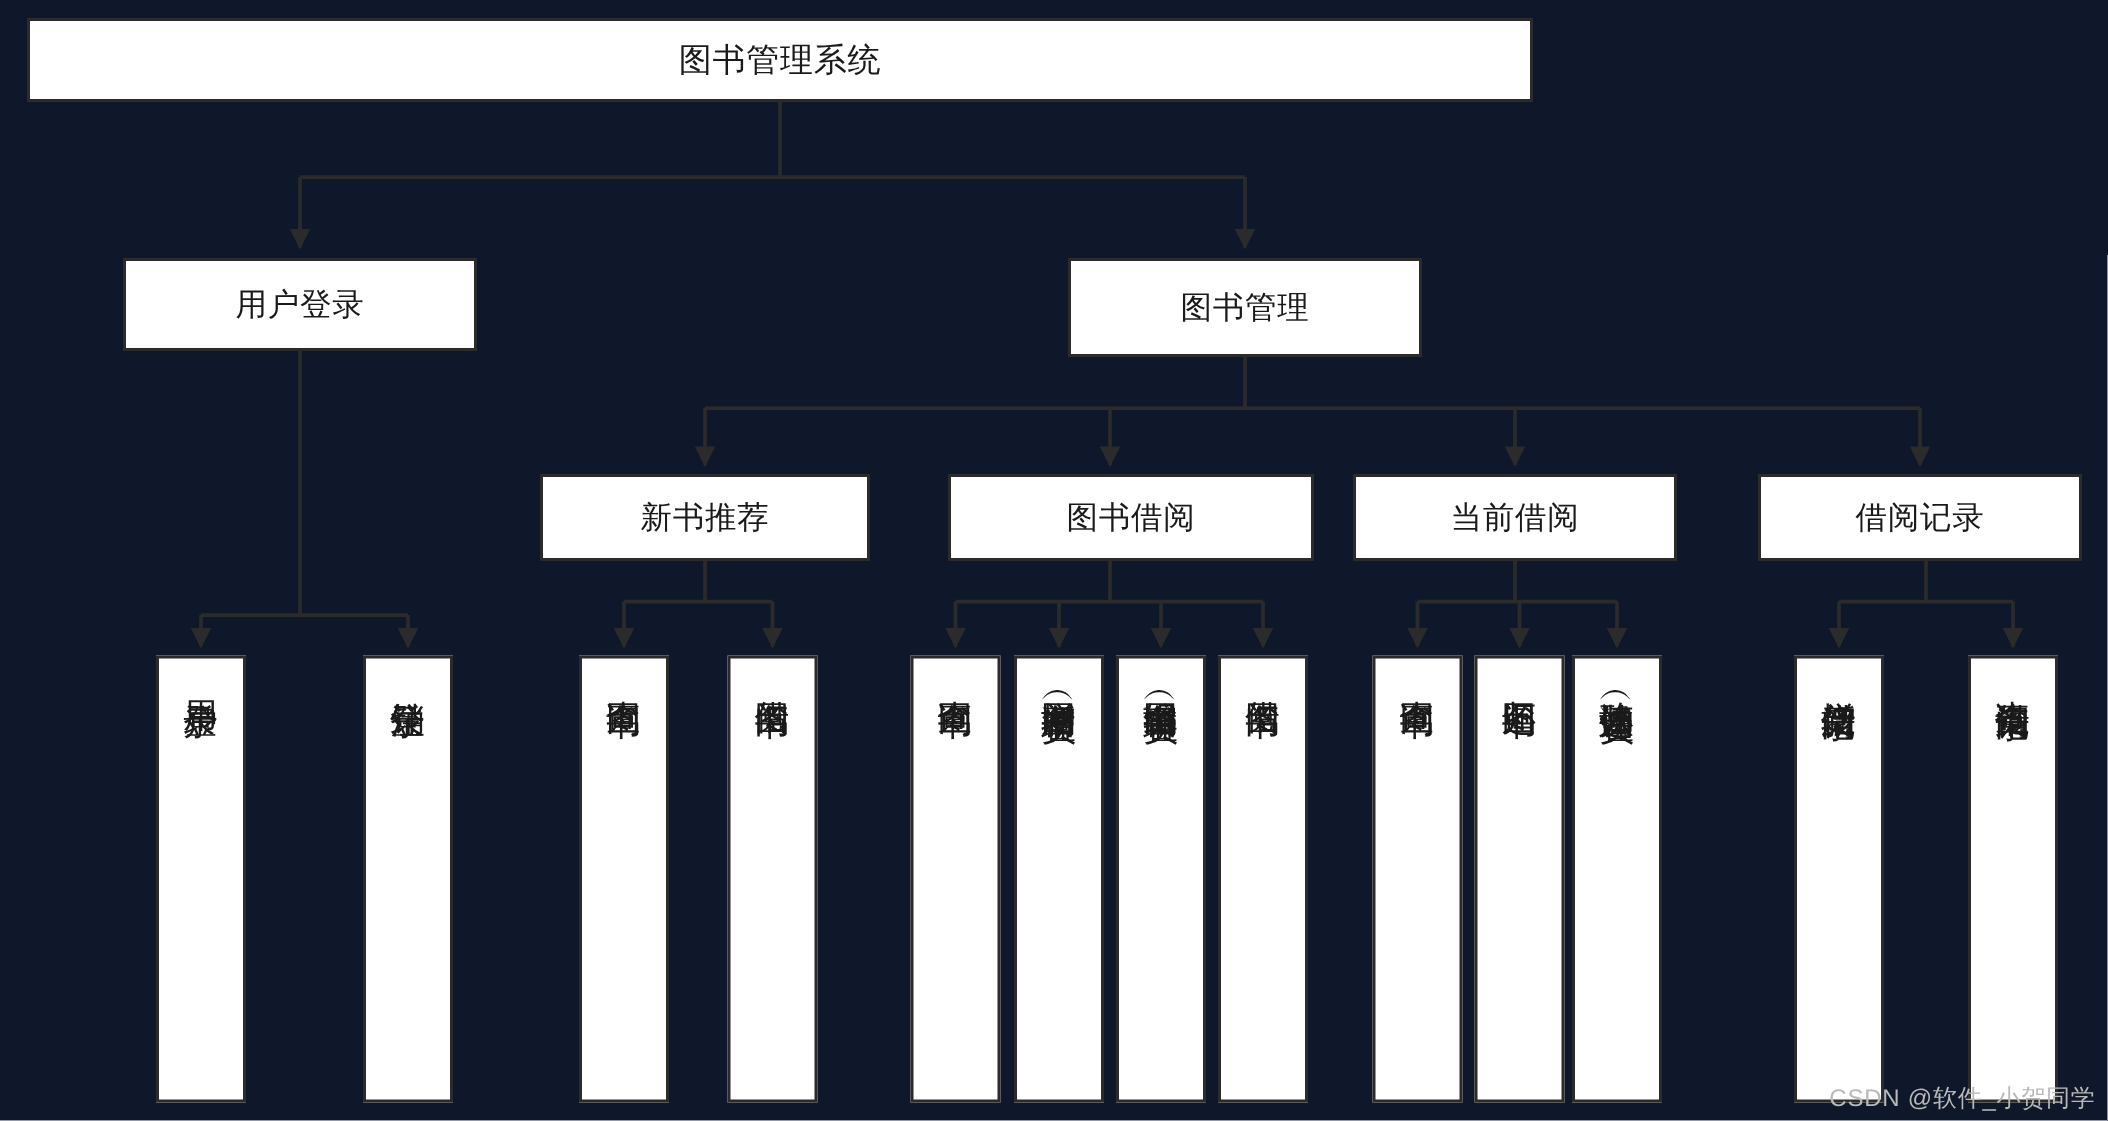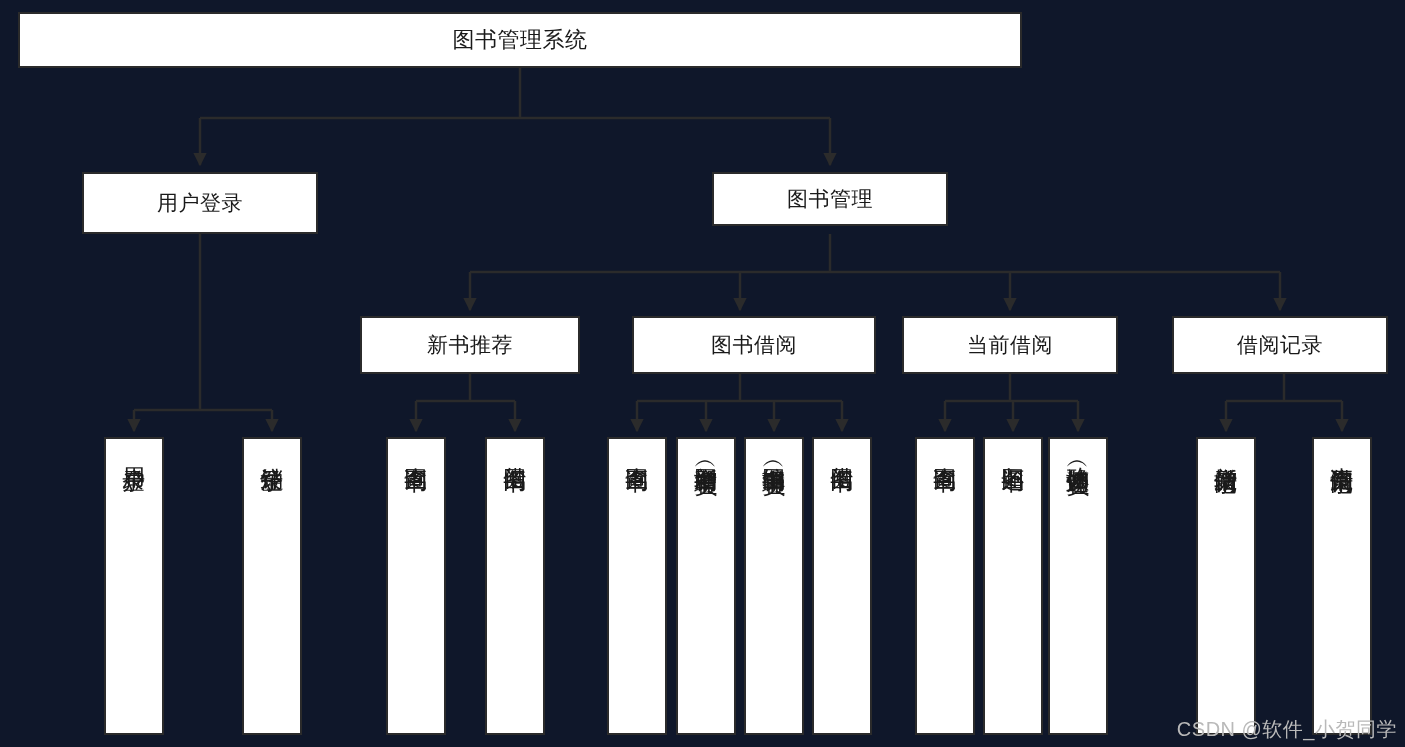--- a/index.html
+++ b/index.html
@@ -53,21 +53,21 @@
     white-space: nowrap;
     color: #1a1a1a;
   }
   .node.root {
     font-size: 22px;
   }
   .watermark {
     position: absolute;
     right: 8px;
     bottom: 4px;
-    font-size: 20px;
+    font-size: 16px;
     color: #b9b9b9;
     white-space: nowrap;
     letter-spacing: 0.5px;
   }
 </style>
 </head>
 <body>
 
 <div id="canvas">
 
@@ -121,21 +121,21 @@
     </g>
   </svg>
 
   <div class="node horiz root" style="left:18px; top:12px; width:1004px; height:56px;">
     <span>图书管理系统</span>
   </div>
 
   <div class="node horiz" style="left:82px; top:172px; width:236px; height:62px;">
     <span>用户登录</span>
   </div>
-  <div class="node horiz" style="left:712px; top:172px; width:236px; height:54px;align-items:center;">
+  <div class="node horiz" style="left:712px; top:172px; width:236px; height:66px;align-items:center;">
     <span>图书管理</span>
   </div>
 
   <div class="node horiz" style="left:360px; top:316px; width:220px; height:58px;">
     <span>新书推荐</span>
   </div>
   <div class="node horiz" style="left:632px; top:316px; width:244px; height:58px;">
     <span>图书借阅</span>
   </div>
   <div class="node horiz" style="left:902px; top:316px; width:216px; height:58px;">

